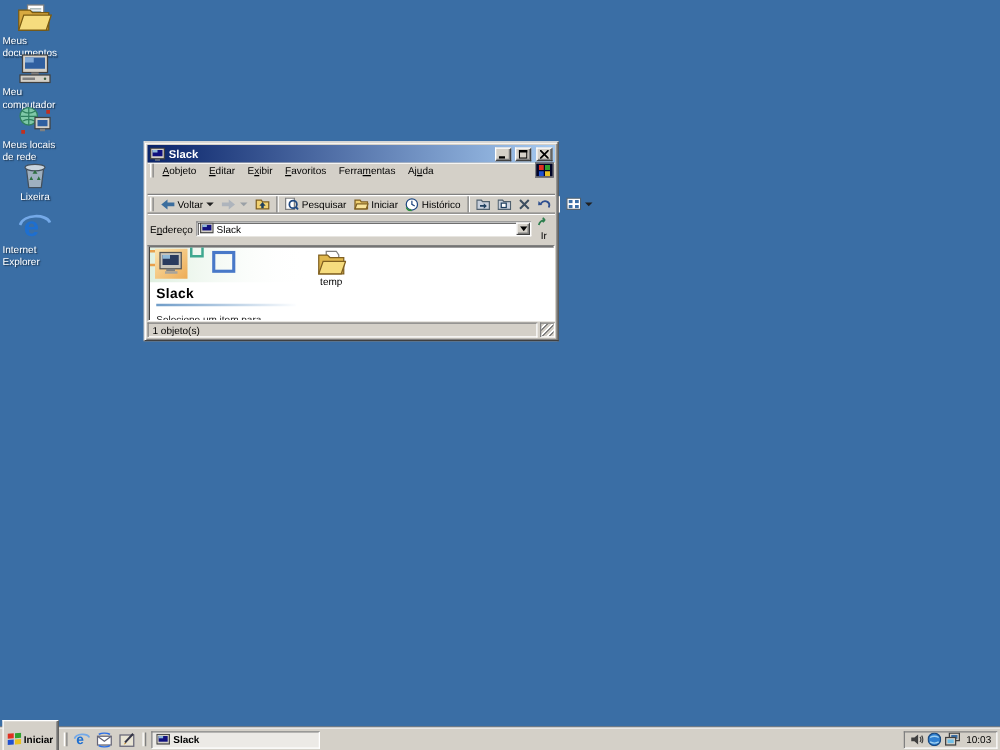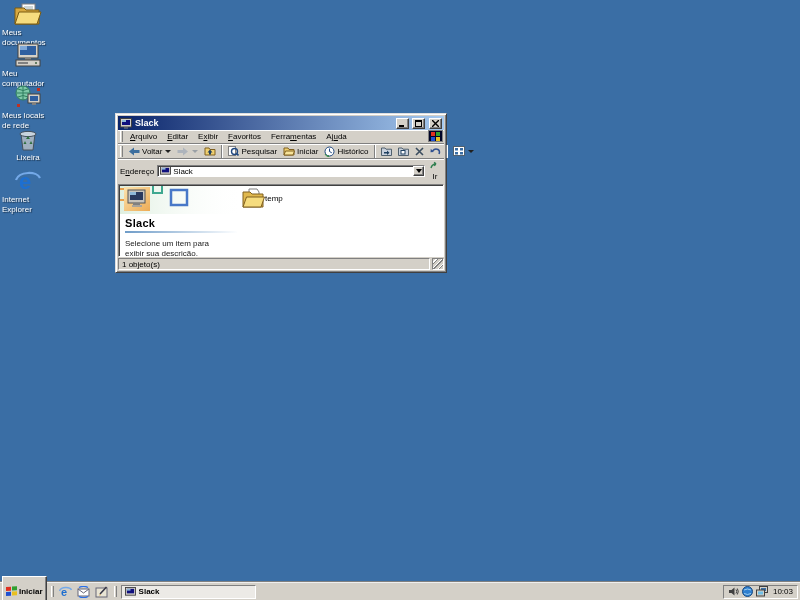--- a/index.html
+++ b/index.html
@@ -40,41 +40,41 @@
 
   .menubar { height:13px; flex:0 0 13px; display:flex; align-items:center; box-shadow:inset 0 1px 0 #FFFFFF; border-bottom:1px solid #D4D0C8; }
   .menu-item { padding:1px 5px; white-space:nowrap; }
   .menu-item .u, .addr-label .u { text-decoration:underline; }
   .menubar-spacer { flex:1; }
   .menubar-logo { width:15px; height:12px; background:#000428; border:1px solid #808080; display:flex; align-items:center; justify-content:center; margin-right:1px; }
 
   .grip { width:3px; height:11px; border-left:1px solid #FFFFFF; border-right:1px solid #808080; margin:0 2px; flex:0 0 3px; }
   .vsep { width:2px; height:13px; border-left:1px solid #808080; border-right:1px solid #FFFFFF; margin:0 2px; }
 
-  .toolbar { height:15px; flex:0 0 15px; display:flex; align-items:center; border-top:1px solid #808080; box-shadow:inset 0 1px 0 #FFFFFF; }
+  .toolbar { height:15px; flex:0 0 15px; display:flex; align-items:center; border-top:1px solid #808080; box-shadow:inset 0 1px 0 #FFFFFF;margin-top:12px; }
   .tool-btn { display:flex; align-items:center; gap:2px; padding:1px 3px; white-space:nowrap; }
   .tool-btn svg { display:block; }
   .tool-btn.disabled { color:#808080; }
   .caret { width:0; height:0; border-left:3px solid transparent; border-right:3px solid transparent; border-top:3px solid #202020; margin-left:1px; }
   .caret.dis { border-top-color:#9aa0a6; }
 
   .addressbar { height:14px; flex:0 0 14px; display:flex; align-items:center; border-top:1px solid #808080; box-shadow:inset 0 1px 0 #FFFFFF; padding:12px 2px; gap:3px; }
   .addr-combo { flex:1; height:12px; background:#FFFFFF; display:flex; align-items:center; padding-left:2px; gap:2px; }
   .addr-drop { width:11px; height:10px; display:flex; align-items:center; justify-content:center; margin-left:auto; }
   .go-btn { display:flex; align-items:center; gap:2px; padding:0 2px;flex-direction:column; }
 
   .content {
     flex:1; margin-top:1px; background:#FFFFFF; position:relative; overflow:hidden;
     border:1px solid; border-color:#808080 #FFFFFF #FFFFFF #808080;
     box-shadow:inset 1px 1px 0 #404040;
   }
   .webview-title { position:absolute; left:6px; top:32px; font-size:11px; font-weight:bold; letter-spacing:.3px; }
   .webview-sep { position:absolute; left:6px; top:46px; width:112px; height:2px; background:linear-gradient(to right,#6F9CC8,#FDFEFF); }
   .webview-desc { position:absolute; left:6px; top:54px; width:104px; line-height:1.3; color:#1a1a1a; }
-  .file-item { position:absolute; left:122px; top:3px; width:48px; display:flex; align-items:center; }
+  .file-item { position:absolute; left:122px; top:3px; width:48px; display:flex; flex-direction:column; align-items:center; }
   .file-item .lbl { margin-top:1px; }
 
   .statusbar { height:12px; flex:0 0 12px; margin-top:1px; display:flex; align-items:stretch; gap:2px; }
   .status-pane { flex:1; display:flex; align-items:center; padding:0 3px; border:1px solid; border-color:#808080 #FFFFFF #FFFFFF #808080; }
   .resize-grip { width:12px; border:1px solid; border-color:#808080 #FFFFFF #FFFFFF #808080;
     background:repeating-linear-gradient(135deg,#D4D0C8 0 2px,#FFFFFF 2px 3px,#808080 3px 4px); }
 
   
   .taskbar {
     position:absolute; left:0; bottom:0; width:800px; height:18px;
@@ -169,21 +169,21 @@
     </span>
     <span class="tbtn raised" style="margin-left:1px;">
       <svg width="7" height="7" viewBox="0 0 7 7">
           <path d="M0 0 L7 7 M7 0 L0 7" stroke="#000" stroke-width="1.4"></path>
         </svg>
     </span>
   </div>
 
   <div class="menubar">
     <span class="grip"></span>
-    <span class="menu-item"><span></span><span class="u">A</span><span>rquivo</span></span>
+    <span class="menu-item"><span></span><span class="u">A</span><span>objeto</span></span>
     <span class="menu-item"><span></span><span class="u">E</span><span>ditar</span></span>
     <span class="menu-item"><span>E</span><span class="u">x</span><span>ibir</span></span>
     <span class="menu-item"><span></span><span class="u">F</span><span>avoritos</span></span>
     <span class="menu-item"><span>Ferra</span><span class="u">m</span><span>entas</span></span>
     <span class="menu-item"><span>Aj</span><span class="u">u</span><span>da</span></span>
     <span class="menubar-spacer"></span>
     <span class="menubar-logo">
       <svg width="9" height="9" viewBox="0 0 9 9">
         <rect x="0" y="0" width="4" height="4" fill="#E03020"></rect>
           <rect x="5" y="0" width="4" height="4" fill="#30A030"></rect>

